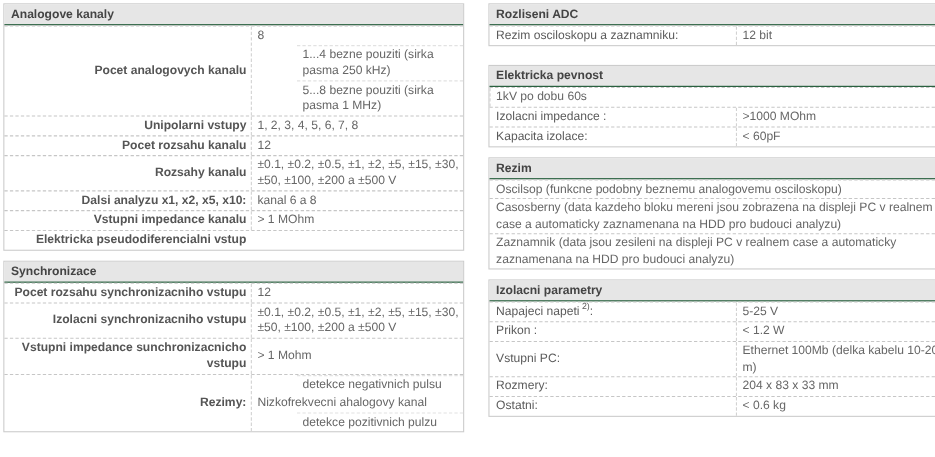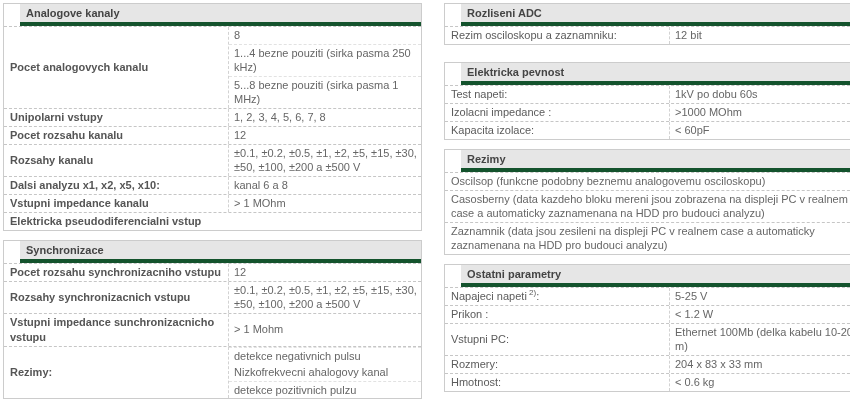--- a/index.html
+++ b/index.html
@@ -12,40 +12,39 @@
   .col-left{left:3px;width:419px;}
   .col-right{left:444px;width:417px;}
   .tbl{
     border:1px solid #cccccc;background:#ffffff;margin-bottom:9px;
     box-sizing:border-box;
   }
   .tbl.gap-lg{margin-bottom:17px;}
   .hdr{
     background:#e6e6e6;color:#444444;font-weight:bold;
     padding:3px 6px 2px 6px;line-height:13px;
-    border-bottom:4px solid #14532d;
-    margin-left:16px;
+    border-bottom:1px solid #14532d;
   }
   .row{
     display:grid;grid-template-columns:224px 1fr;
     border-top:1px dashed #c6c6c6;align-items:center;
   }
   .row:first-of-type{border-top:none;}
   .lab{
     padding:1px 4px 1px 6px;line-height:15px;color:#5b5b5b;
     align-self:center;
   }
-  .lab.bold{font-weight:bold;color:#555555;}
+  .lab.bold{font-weight:bold;color:#555555;text-align:right;}
   .lab sup{font-size:8px;line-height:0;}
   .vals{
     border-left:1px dashed #d2d2d2;align-self:stretch;
     display:flex;flex-direction:column;justify-content:center;
   }
   .vline{padding:1px 4px 1px 5px;line-height:14.5px;color:#666666;}
-  .vline.sub{border-top:1px dashed #e2e2e2;}
+  .vline.sub{border-top:1px dashed #e2e2e2;margin-left:41px;}
   .row-full{
     border-top:1px dashed #c6c6c6;
     padding:1px 6px;line-height:14.5px;color:#666666;
   }
   .row-full:first-of-type{border-top:none;}
 </style>
 </head>
 <body>
 
 <div class="col col-left">
@@ -95,21 +94,21 @@
     </div>
     <div class="tbl">
       <div class="hdr"><span>Synchronizace</span></div>
       <div class="row">
         <div class="lab bold"><span>Pocet rozsahu synchronizacniho vstupu</span></div>
         <div class="vals">
           <div class="vline">12</div>
         </div>
       </div>
       <div class="row">
-        <div class="lab bold"><span>Rozsahy synchronizacnich vstupu</span></div>
+        <div class="lab bold"><span>Izolacni synchronizacniho vstupu</span></div>
         <div class="vals">
           <div class="vline">±0.1, ±0.2, ±0.5, ±1, ±2, ±5, ±15, ±30, ±50, ±100, ±200 a ±500 V</div>
         </div>
       </div>
       <div class="row">
         <div class="lab bold"><span>Vstupni impedance sunchronizacnicho vstupu</span></div>
         <div class="vals">
           <div class="vline">&gt; 1 Mohm</div>
         </div>
       </div>
@@ -129,46 +128,45 @@
       <div class="row">
         <div class="lab"><span>Rezim osciloskopu a zaznamniku:</span></div>
         <div class="vals">
           <div class="vline">12 bit</div>
         </div>
       </div>
     </div>
     <div class="tbl">
       <div class="hdr"><span>Elektricka pevnost</span></div>
       <div class="row">
-        <div class="lab"><span>Test napeti:</span></div>
         <div class="vals">
           <div class="vline">1kV po dobu 60s</div>
         </div>
       </div>
       <div class="row">
         <div class="lab"><span>Izolacni impedance :</span></div>
         <div class="vals">
           <div class="vline">&gt;1000 MOhm</div>
         </div>
       </div>
       <div class="row">
         <div class="lab"><span>Kapacita izolace:</span></div>
         <div class="vals">
           <div class="vline">&lt; 60pF</div>
         </div>
       </div>
     </div>
     <div class="tbl">
-      <div class="hdr"><span>Rezimy</span></div>
+      <div class="hdr"><span>Rezim</span></div>
       <div class="row-full">Oscilsop (funkcne podobny beznemu analogovemu osciloskopu)</div>
       <div class="row-full">Casosberny (data kazdeho bloku mereni jsou zobrazena na displeji PC v realnem case a automaticky zaznamenana na HDD pro budouci analyzu)</div>
       <div class="row-full">Zaznamnik (data jsou zesileni na displeji PC v realnem case a automaticky zaznamenana na HDD pro budouci analyzu)</div>
     </div>
     <div class="tbl">
-      <div class="hdr"><span>Ostatni parametry</span></div>
+      <div class="hdr"><span>Izolacni parametry</span></div>
       <div class="row">
         <div class="lab"><span>Napajeci napeti</span><sup> 2)</sup><span>:</span></div>
         <div class="vals">
           <div class="vline">5-25 V</div>
         </div>
       </div>
       <div class="row">
         <div class="lab"><span>Prikon :</span></div>
         <div class="vals">
           <div class="vline">&lt; 1.2 W</div>
@@ -180,19 +178,19 @@
           <div class="vline">Ethernet 100Mb (delka kabelu 10-20 m)</div>
         </div>
       </div>
       <div class="row">
         <div class="lab"><span>Rozmery:</span></div>
         <div class="vals">
           <div class="vline">204 x 83 x 33 mm</div>
         </div>
       </div>
       <div class="row">
-        <div class="lab"><span>Hmotnost:</span></div>
+        <div class="lab"><span>Ostatni:</span></div>
         <div class="vals">
           <div class="vline">&lt; 0.6 kg</div>
         </div>
       </div>
     </div>
   </div>
 
 </body></html>

